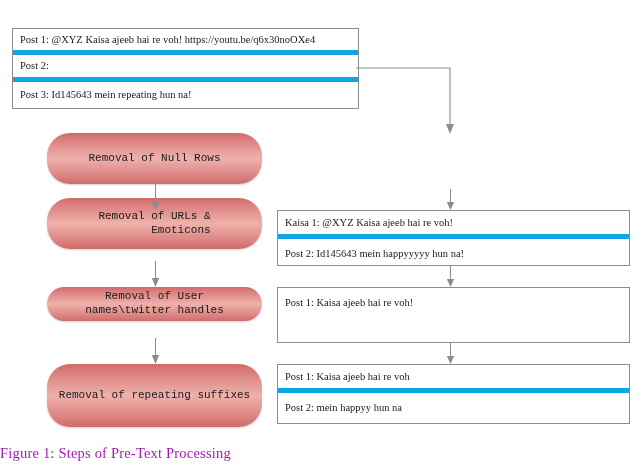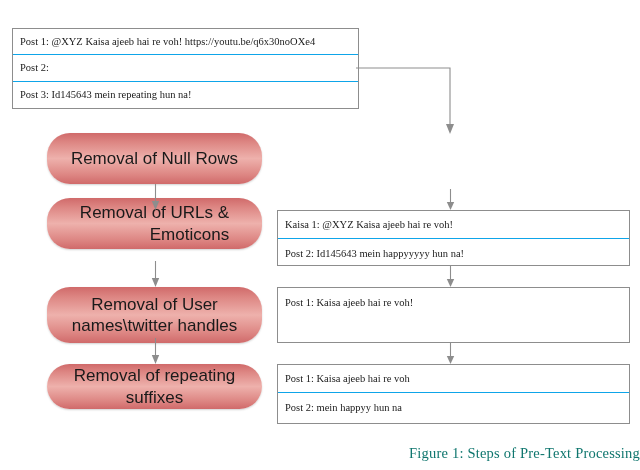--- a/index.html
+++ b/index.html
@@ -17,21 +17,21 @@
   }
 
   
   .postbox {
     position: absolute;
     border: 1px solid #8d8d8d;
     background: #ffffff;
     box-sizing: border-box;
   }
   .postbox .row {
-    border-bottom: 1px solid #0ea5e9;
+    border-bottom: 5px solid #0ea5e9;
     box-sizing: border-box;
     display: flex;
     align-items: center;
     padding-left: 7px;
     font-family: "Liberation Serif", serif;
     font-size: 10.5px;
     color: #1a1a1a;
     white-space: nowrap;
     overflow: hidden;
   }
@@ -63,36 +63,36 @@
   .process {
     position: absolute;
     left: 47px;
     width: 215px;
     border-radius: 23px;
     box-sizing: border-box;
     display: flex;
     align-items: center;
     justify-content: center;
     text-align: center;
-    font-family: Liberation Sans, sans-serif;
-    font-size: 17px;
+    font-family: Liberation Mono, monospace;
+    font-size: 11px;
     color: #1a1a1a;
     line-height: 1.25;
     background: linear-gradient(to bottom,
         #d06a6a 0%,
         #dd8683 18%,
         #eeb1ac 50%,
         #dd8683 82%,
         #d06a6a 100%);
     box-shadow: 0 1px 2px rgba(0,0,0,0.18);
   }
   #proc-1 { top: 133px; height: 51px; }
   #proc-2 { top: 198px; height: 51px; text-align: right; }
-  #proc-3 { top: 287px; height: 56px; }
-  #proc-4 { top: 364px; height: 45px; }
+  #proc-3 { top: 287px; height: 34px; }
+  #proc-4 { top: 364px; height: 63px; }
 
   
   .arrow-svg {
     position: absolute;
     overflow: visible;
   }
   .arrow-line {
     stroke: #8d8d8d;
     stroke-width: 1.1;
     fill: none;
@@ -113,24 +113,24 @@
 
   
   #arrow-elbow { left: 356px; top: 64px; width: 102px; height: 72px; }
 
   
   #caption {
     position: absolute;
     left: 0;
     top: 445px;
     width: 640px;
-    text-align: right;
+    text-align: left;
     font-family: "Liberation Serif", serif;
     font-size: 14.5px;
-    color: #0f766e;
+    color: #a21caf;
     letter-spacing: 0.2px;
   }
 </style>
 </head>
 <body>
 
 <div id="page">
 
   <div class="postbox" id="source-table">
     <div class="row">Post 1: @XYZ Kaisa ajeeb hai re voh! https://youtu.be/q6x30noOXe4</div>

